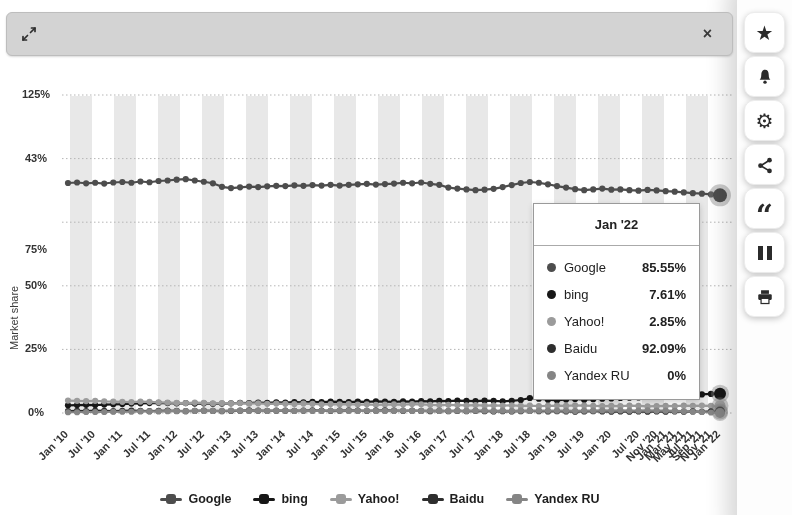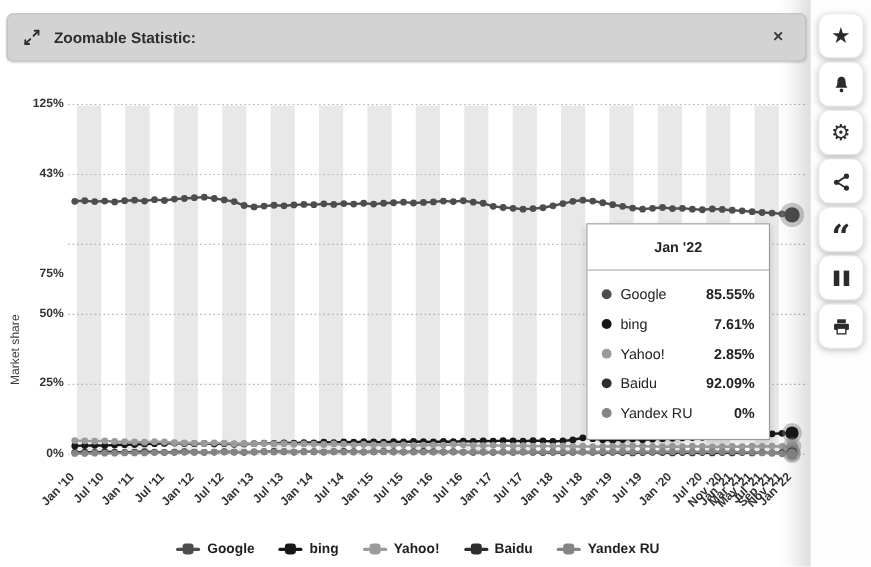--- a/index.html
+++ b/index.html
@@ -24,21 +24,21 @@
             justify-content:center;z-index:8;cursor:pointer;}
   .rail-btn .glyph{font-size:20px;color:#2b2b2b;line-height:1;}
   .rail-btn .glyph.quote{font-family:"DejaVu Serif",serif;font-weight:bold;font-size:30px;
                          height:20px;line-height:34px;overflow:hidden;}
   .pause-bars{display:flex;gap:4px;}
   .pause-bars i{display:block;width:5px;height:14px;background:#2b2b2b;}
 
   
   .chart-wrap{position:absolute;left:0;top:0;width:792px;height:515px;z-index:1;}
   #plot-svg{position:absolute;left:0;top:85px;z-index:1;}
-  .ylab{position:absolute;width:44px;text-align:right;font-size:11px;font-weight:600;color:#333;z-index:2;}
+  .ylab{position:absolute;width:44px;text-align:center;font-size:11px;font-weight:600;color:#333;z-index:2;}
   .axis-title{position:absolute;left:8px;top:160px;height:190px;display:flex;align-items:center;
               writing-mode:vertical-rl;transform:rotate(180deg);font-size:11px;color:#3c3c3c;z-index:2;}
   .xlab{position:absolute;width:60px;text-align:right;font-size:11px;font-weight:700;color:#333;
         transform:rotate(-45deg);transform-origin:100% 50%;white-space:nowrap;z-index:2;}
 
   
   .tooltip{position:absolute;left:533px;top:203px;width:167px;background:#fff;border:1px solid #9a9a9a;
            box-shadow:0 2px 6px rgba(0,0,0,.18);z-index:4;box-sizing:border-box;}
   .tt-head{font-size:13px;font-weight:bold;text-align:center;color:#222;padding:13px 8px;
            border-bottom:1px solid #aaa;}
@@ -61,21 +61,20 @@
 
 <div class="banner">
   <svg class="zoom-ico" viewBox="0 0 16 16">
     <g fill="none" stroke="#2e2e2e" stroke-width="1.7" stroke-linecap="round" stroke-linejoin="round">
       <path d="M9.5 6.5 L14 2"></path>
         <path d="M10.5 2 H14 V5.5"></path>
       <path d="M6.5 9.5 L2 14"></path>
         <path d="M2 10.5 V14 H5.5"></path>
     </g>
   </svg>
-  <span class="b-title">Zoomable Statistic:</span>
   <span class="b-close">×</span>
 </div>
 
 <div class="chart-wrap">
   <div class="axis-title">Market share</div>
   <div id="ylabs">
       <div class="ylab" style="left: 14px; top: 406px;">0%</div>
       <div class="ylab" style="left: 14px; top: 342.4px;">25%</div>
       <div class="ylab" style="left: 14px; top: 278.8px;">50%</div>
       <div class="ylab" style="left: 14px; top: 215.2px; margin-top: 28px;">75%</div>

